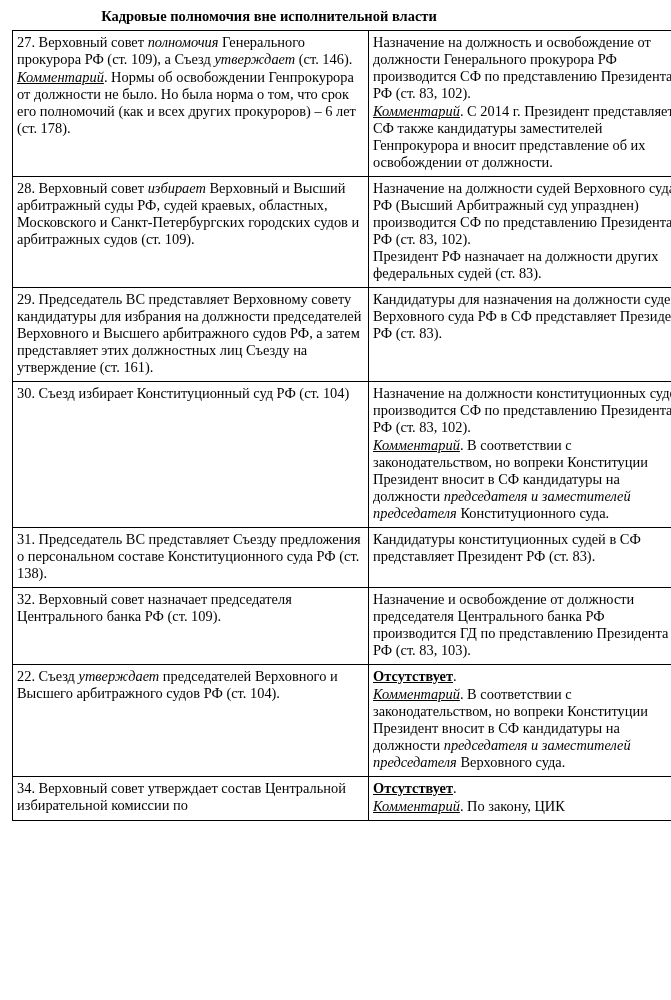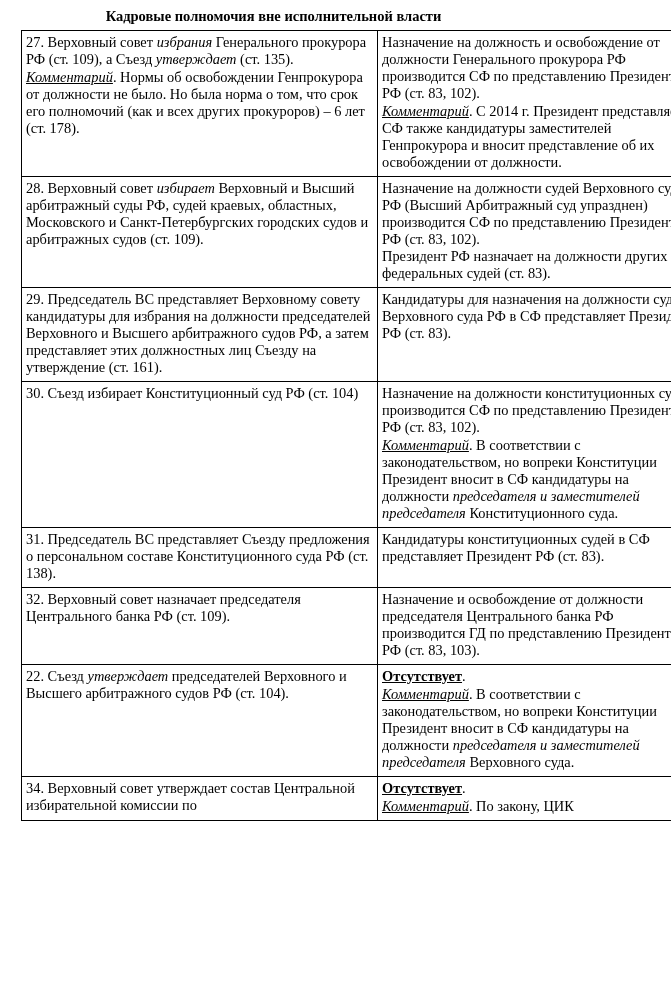--- a/index.html
+++ b/index.html
@@ -9,21 +9,21 @@
   }
   body {
     width: 671px;
     font-family: "Liberation Serif", "DejaVu Serif", serif;
     color: #000000;
   }
   .page {
     width: 530px;
     min-height: 1000px;
     box-sizing: border-box;
-    padding: 6px 4px 0 21px;
+    padding: 6px 4px 0 12px;
     background: #ffffff;
   }
   .doc-title {
     text-align: center;
     font-weight: bold;
     font-size: 14.5px;
     line-height: 1.15;
     margin: 2px 0 5px 0;
   }
   table.main {
@@ -61,21 +61,21 @@
 
 <div class="page">
 
   <div class="doc-title">Кадровые полномочия вне исполнительной власти</div>
 
   <table class="main">
     <tbody>
 
       <tr>
         <td class="col-left">
-          <div class="p"><span>27. Верховный совет </span><span class="i">избрания</span><span> Генерального прокурора РФ (ст. 109), а Съезд </span><span class="i">утверждает</span><span> (ст. 135).</span></div>
+          <div class="p"><span>27. Верховный совет </span><span class="i">полномочия</span><span> Генерального прокурора РФ (ст. 109), а Съезд </span><span class="i">утверждает</span><span> (ст. 146).</span></div>
           <div class="p"><span class="u-i">Комментарий</span><span>. Нормы об освобождении Генпрокурора от должности не было. Но была норма о том, что срок его полномочий (как и всех других прокуроров) – 6 лет (ст. 178).</span></div>
         </td>
         <td class="col-right">
           <div class="p"><span>Назначение на должность и освобождение от должности Генерального прокурора РФ производится СФ по представлению Президента РФ (ст. 83, 102).</span></div>
           <div class="p"><span class="u-i">Комментарий</span><span>. С 2014 г. Президент представляет в СФ также кандидатуры заместителей Генпрокурора и вносит представление об их освобождении от должности.</span></div>
         </td>
       </tr>
 
       <tr>
         <td class="col-left">

